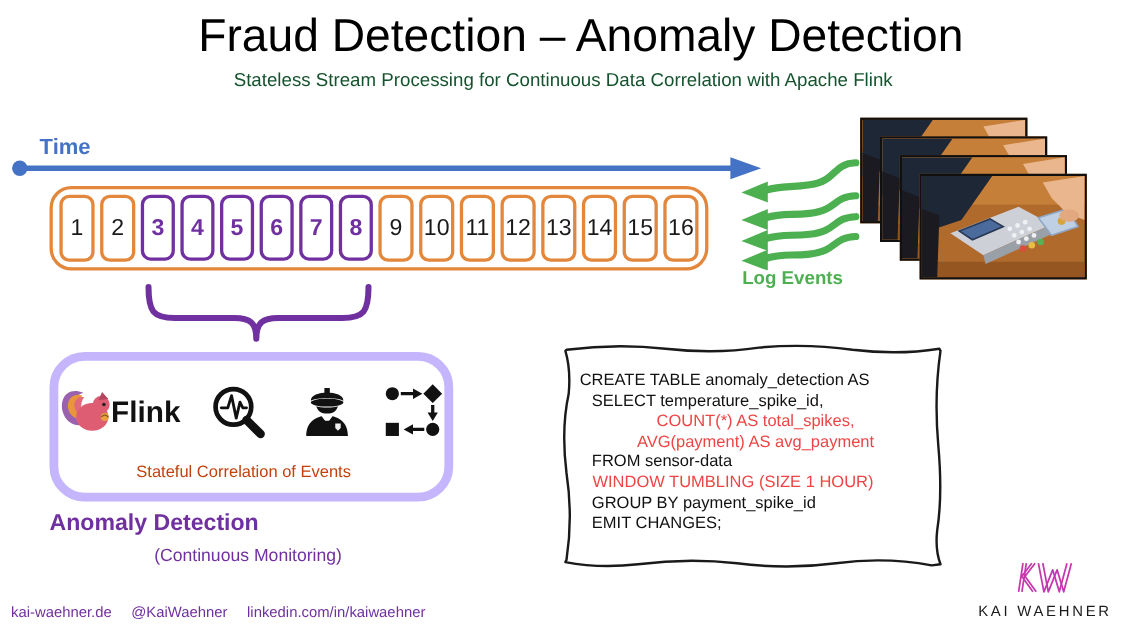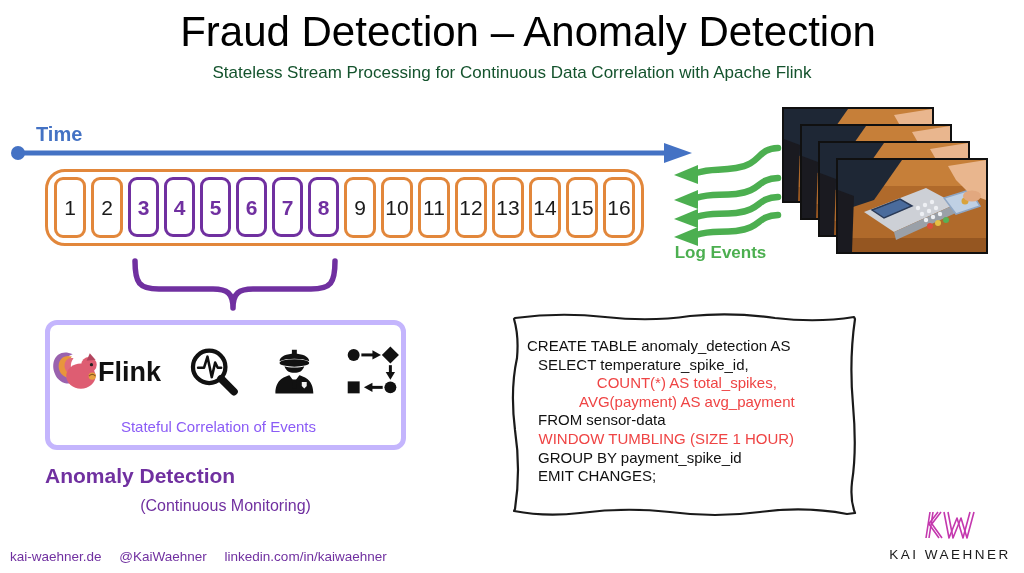--- a/index.html
+++ b/index.html
@@ -24,27 +24,27 @@
   .event-box span{display:block;width:100%;text-align:center;word-break:break-all;
         font-size:21px;line-height:25px;color:#1a1a1a;}
   .event-box.hl{border-color:#7030A0;border-width:3.5px;width:25px;height:54px;}
   .event-box.hl span{color:#7030A0;font-weight:bold;}
 
   
   .brace{position:absolute;left:125px;top:256px;}
 
   
   .flink-box{position:absolute;left:45px;top:320px;width:351px;height:120px;
-        border:5px solid #c4b5fd;border-radius:12px;background:#fff;}
+        border:8px solid #c4b5fd;border-radius:32px;background:#fff;}
   .icons-row{position:absolute;top:18px;left:0;right:0;display:flex;align-items:center;
         justify-content:center;gap:26px;}
   .flink-logo{display:flex;align-items:center;gap:0px;}
   .flink-word{font-size:27px;font-weight:bold;color:#111;margin-left:-4px;}
   .flink-caption{position:absolute;bottom:10px;left:0;right:14px;text-align:center;
-        font-size:15px;color:#8b5cf6;}
+        font-size:15px;color:#c2410c;}
 
   .anomaly-title{position:absolute;left:45px;top:464px;width:361px;
         font-size:21px;font-weight:bold;color:#7030A0;}
   .anomaly-sub{position:absolute;left:45px;top:497px;width:361px;text-align:center;
         font-size:16px;color:#7030A0;}
 
   
   .green-arrows{position:absolute;left:660px;top:138px;}
   .log-events-label{position:absolute;left:663px;top:243px;width:115px;text-align:center;
         font-size:17px;font-weight:bold;color:#4CAF50;}

